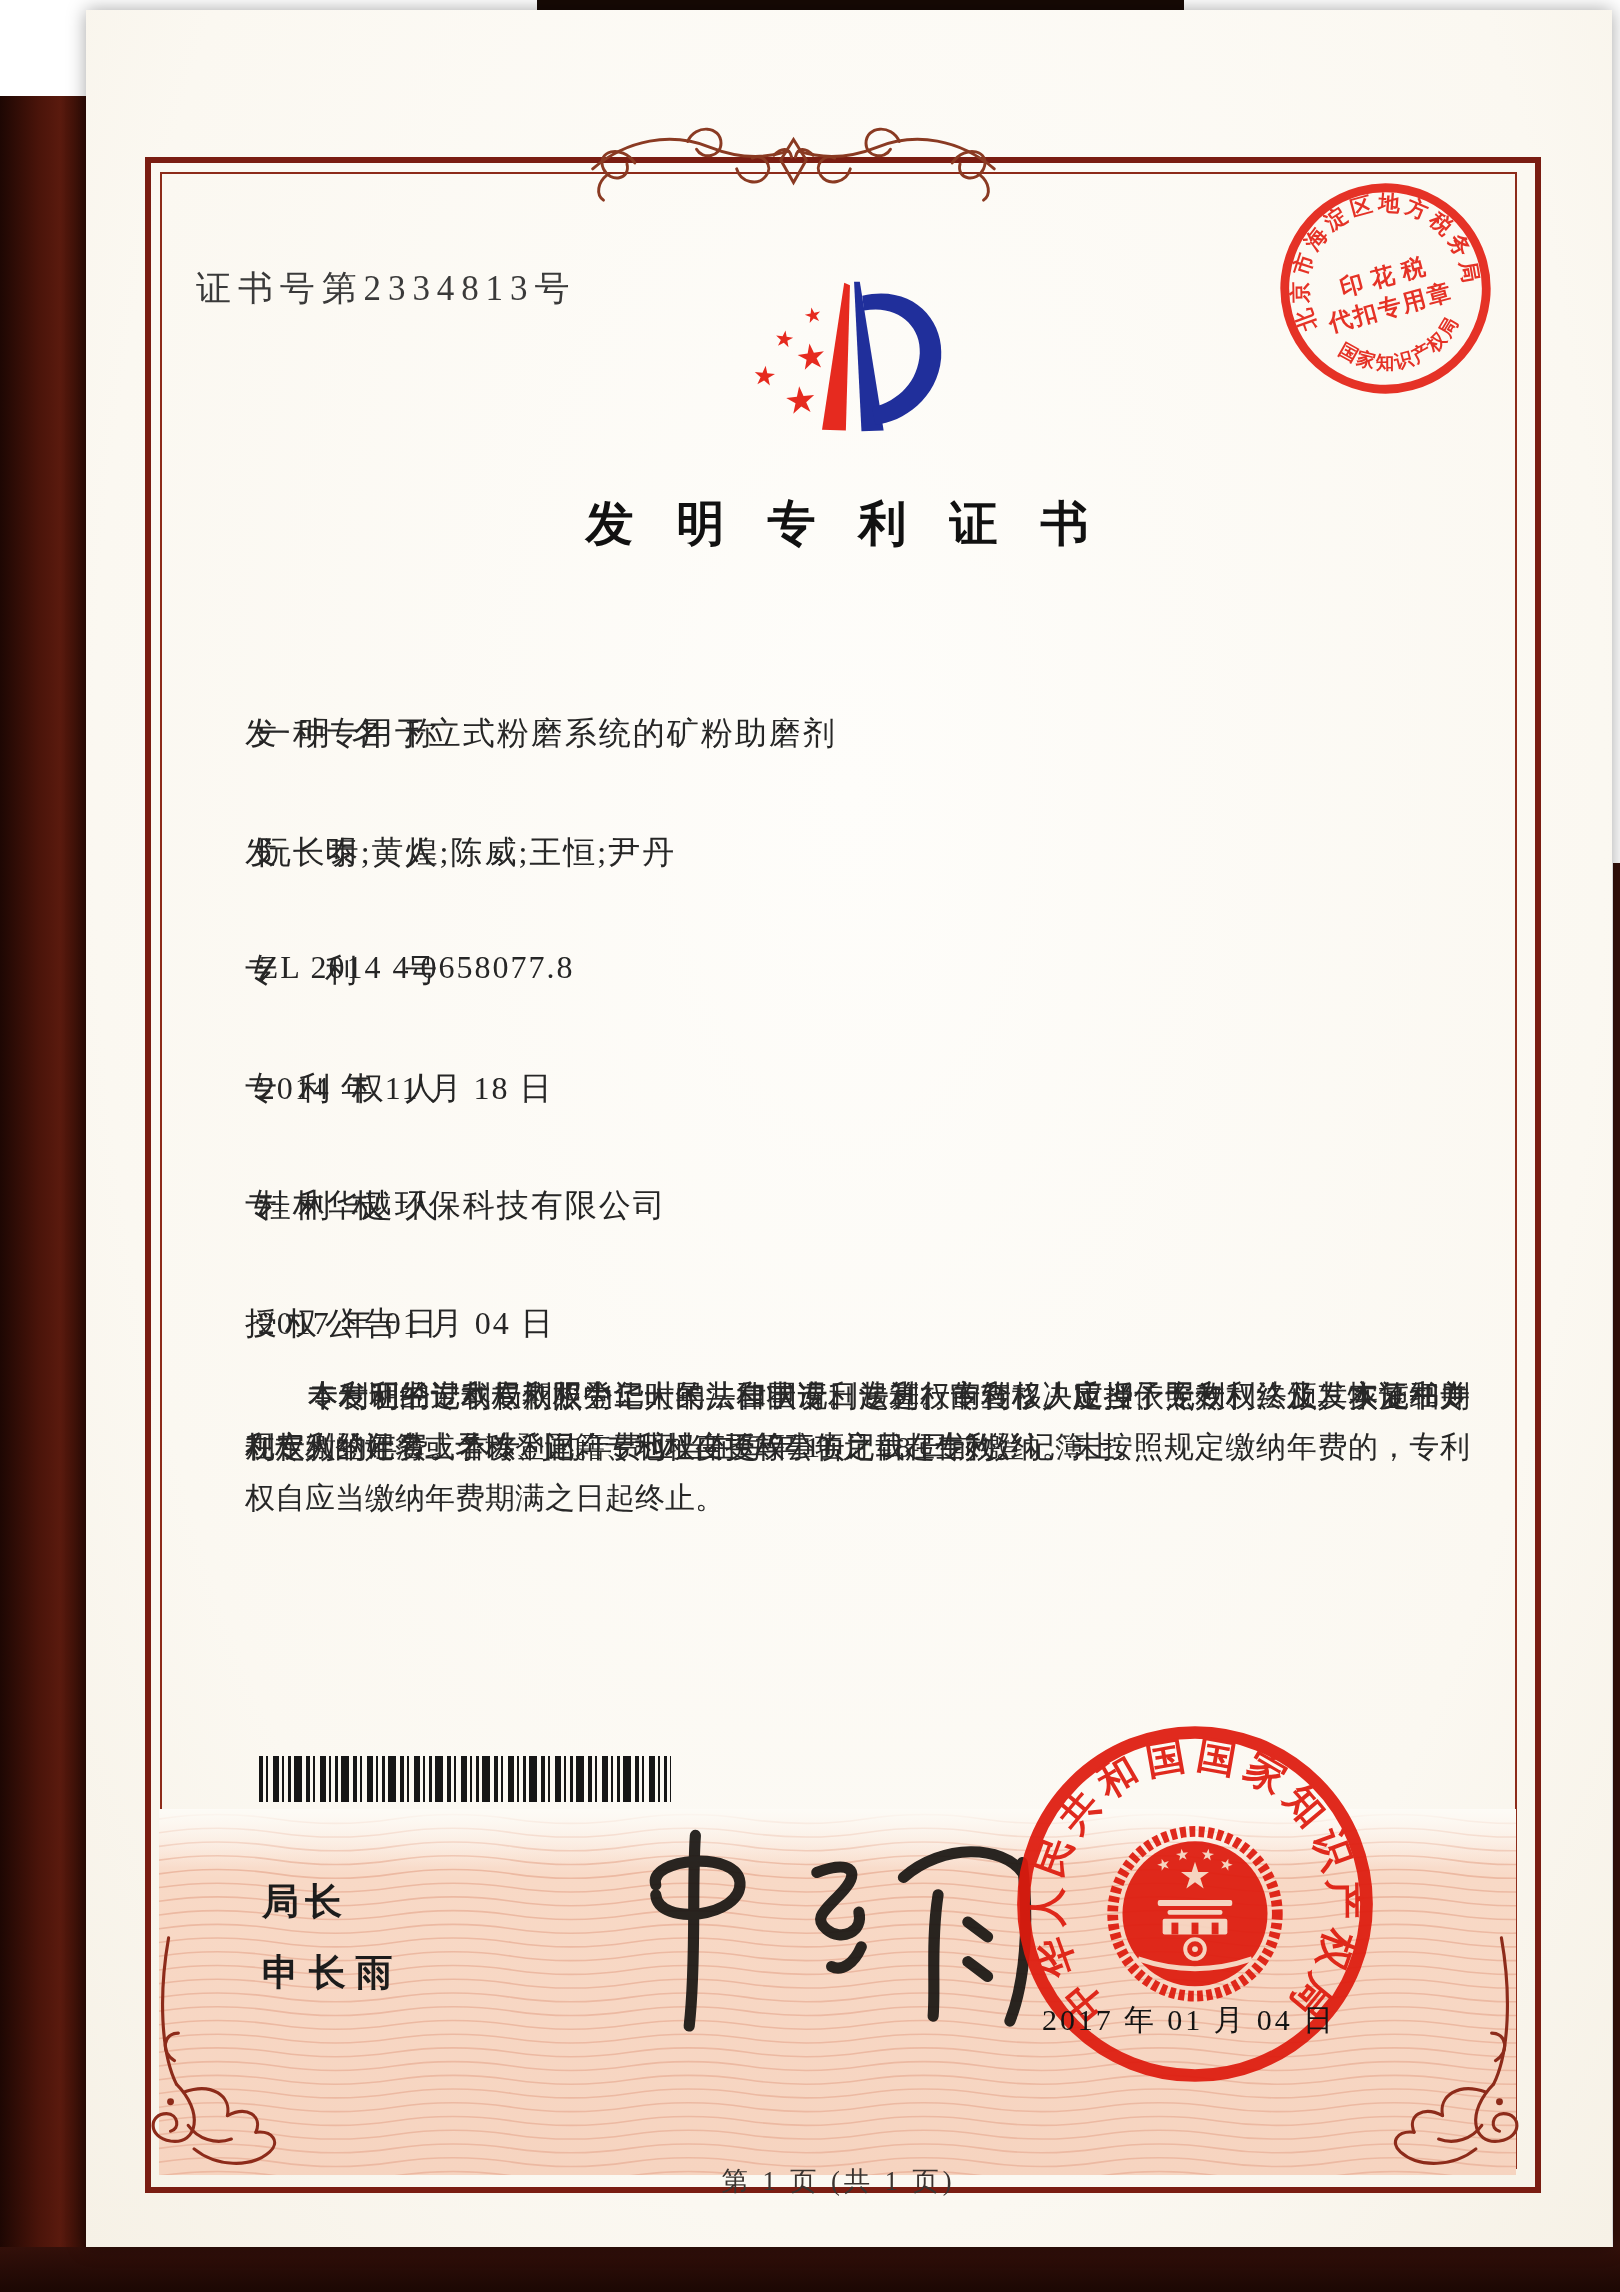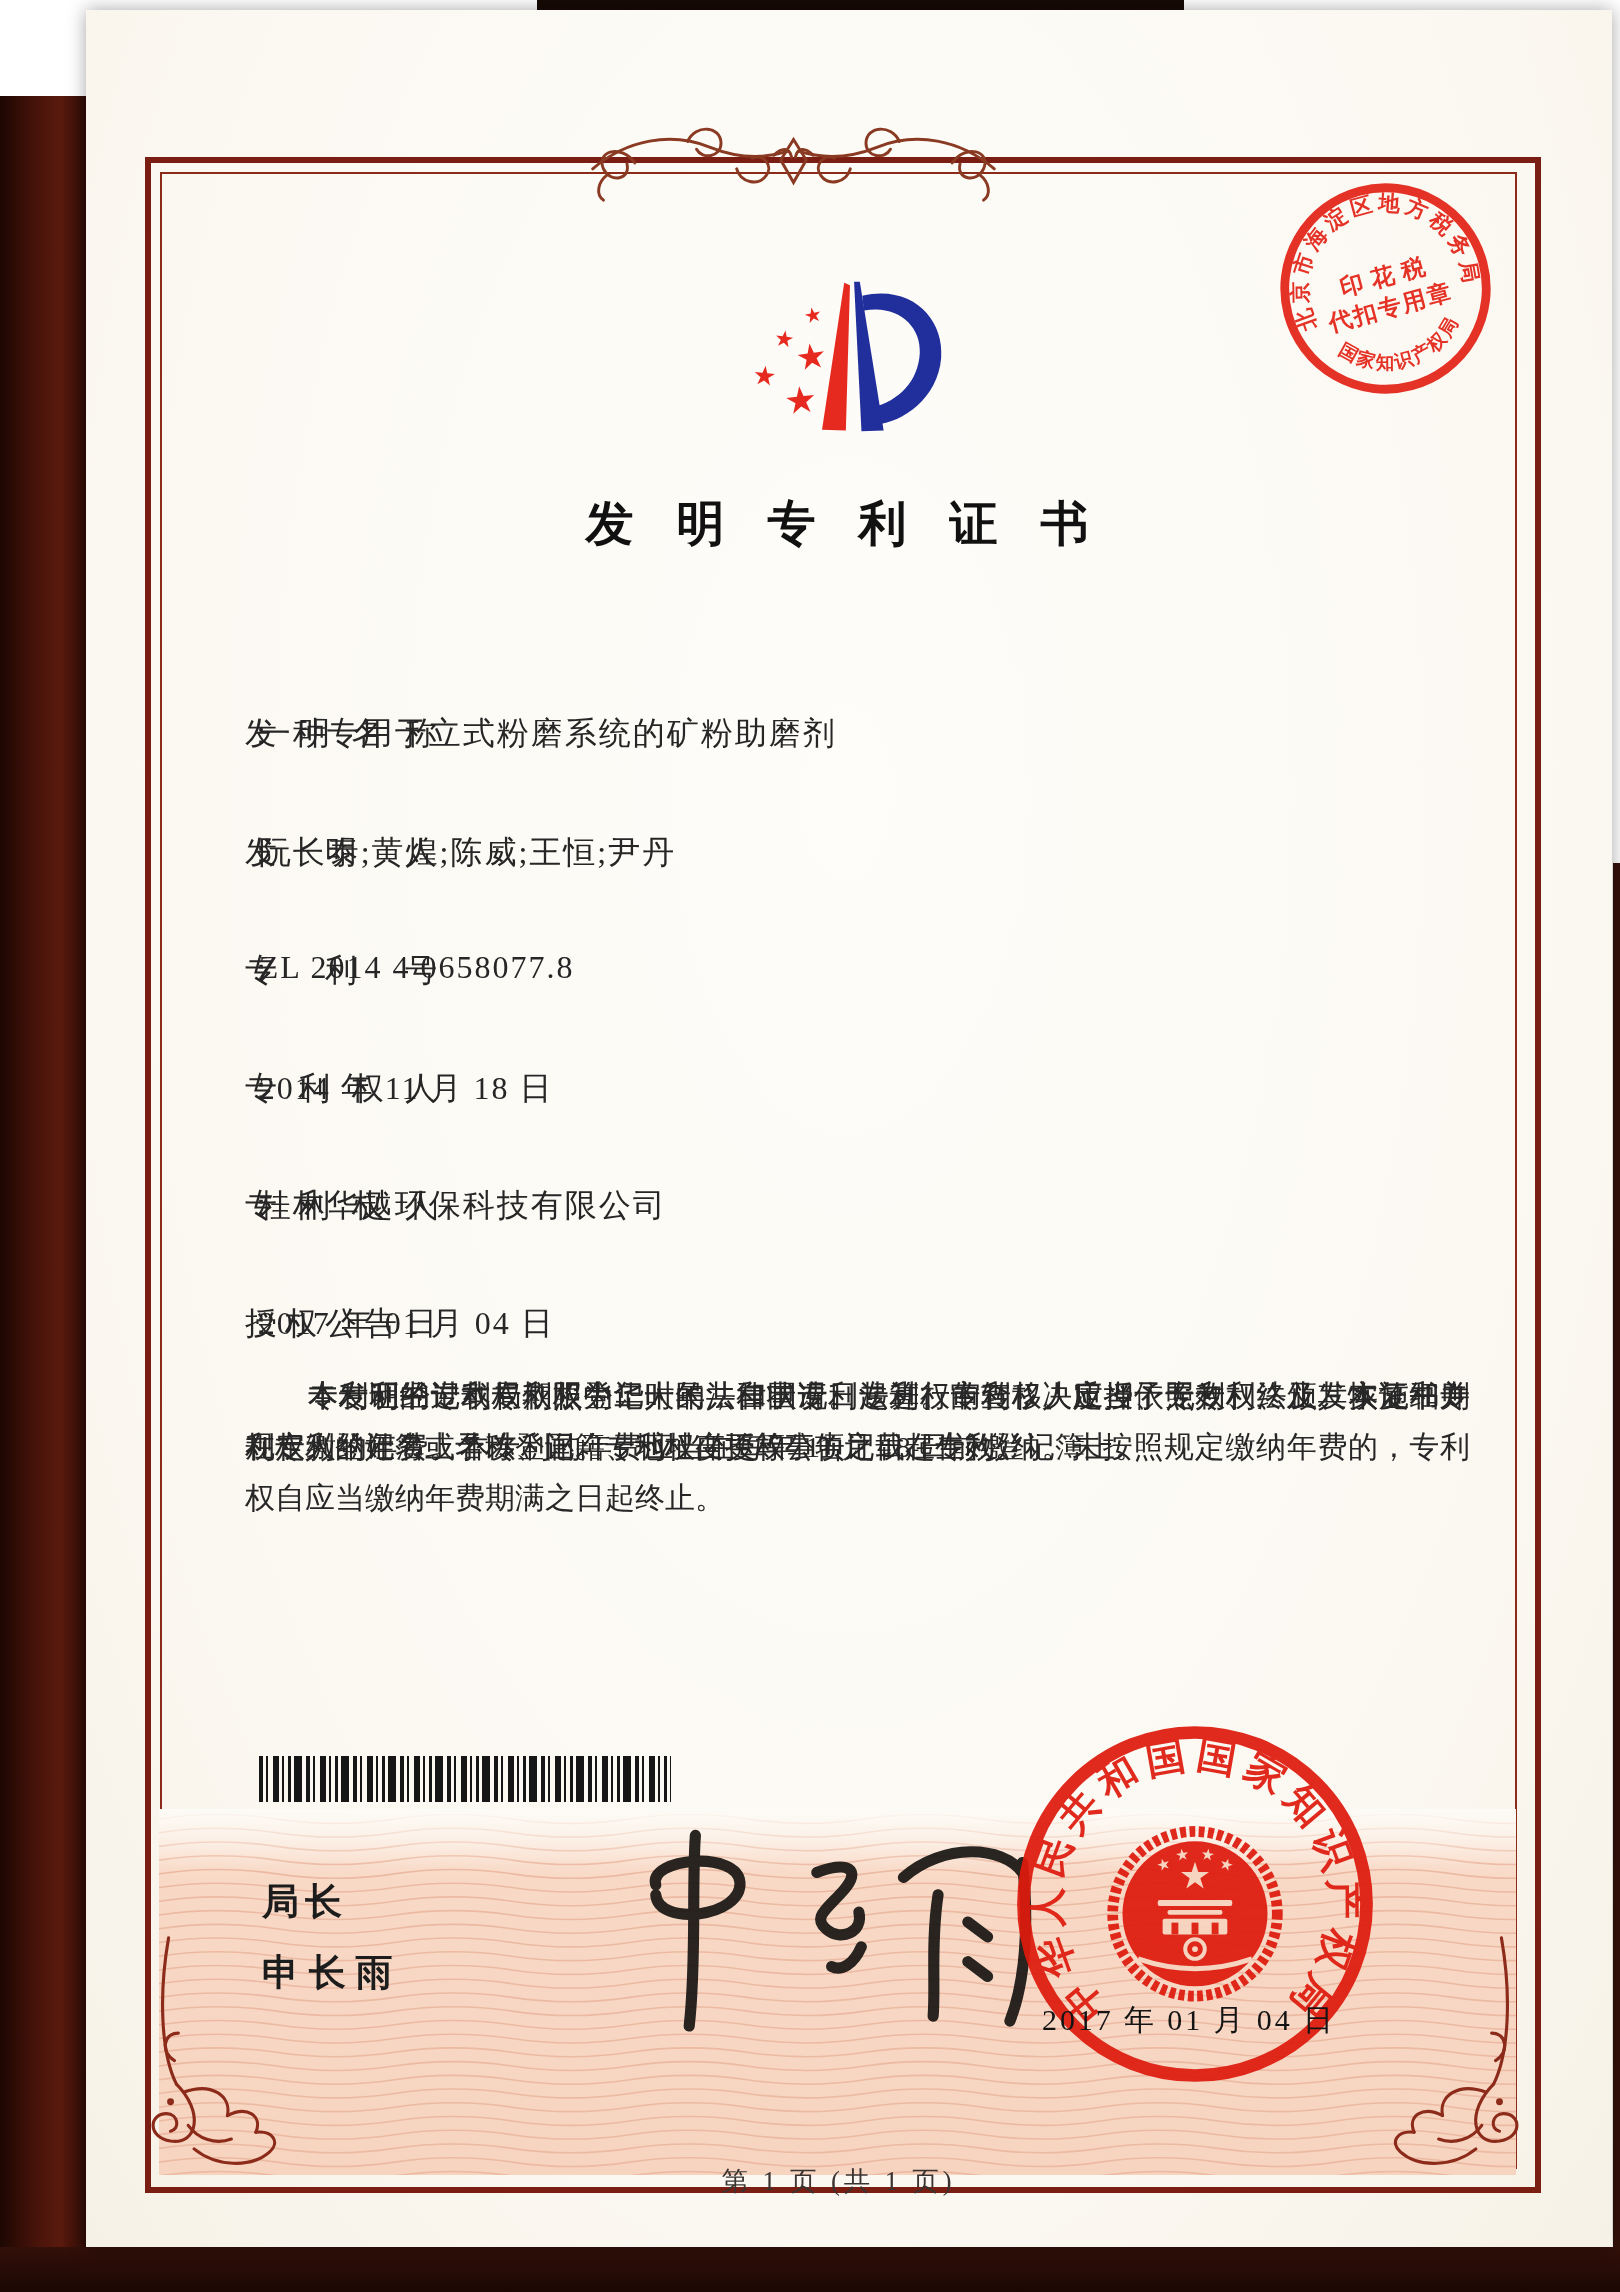--- a/index.html
+++ b/index.html
@@ -146,20 +146,21 @@
       <path d="M36,154 C64,182 58,216 30,212 C6,208 8,184 26,184 C38,184 40,200 30,202"></path>
       <path d="M44,162 C72,152 92,166 88,186"></path>
       <path d="M88,186 C108,176 124,186 117,203"></path>
       <path d="M117,203 C134,201 142,213 131,223 C112,240 76,238 54,220"></path>
       <path d="M34,130 c-14,-8 -12,-28 4,-28"></path>
       <path d="M48,196 c10,14 28,20 44,14"></path>
     </g>
     <circle cx="30" cy="172" r="3.5" fill="#8d2b1a"></circle>
   </svg>
 
+  <div class="certnum">证书号第2334813号</div>
 
   <svg class="logo" width="230" height="206" viewBox="0 0 280 250">
     <defs>
       <path id="star" d="M0,-1 L0.225,-0.31 L0.951,-0.31 L0.363,0.118 L0.588,0.809 L0,0.382 L-0.588,0.809 L-0.363,0.118 L-0.951,-0.31 L-0.225,-0.31 Z"></path>
     </defs>
     <g fill="#e62a1f">
       <use href="#star" transform="translate(112,66) scale(10) rotate(-12)"></use>
       <use href="#star" transform="translate(77,95) scale(11) rotate(8)"></use>
       <use href="#star" transform="translate(110,117) scale(17) rotate(-8)"></use>
       <use href="#star" transform="translate(53,140) scale(13) rotate(6)"></use>

